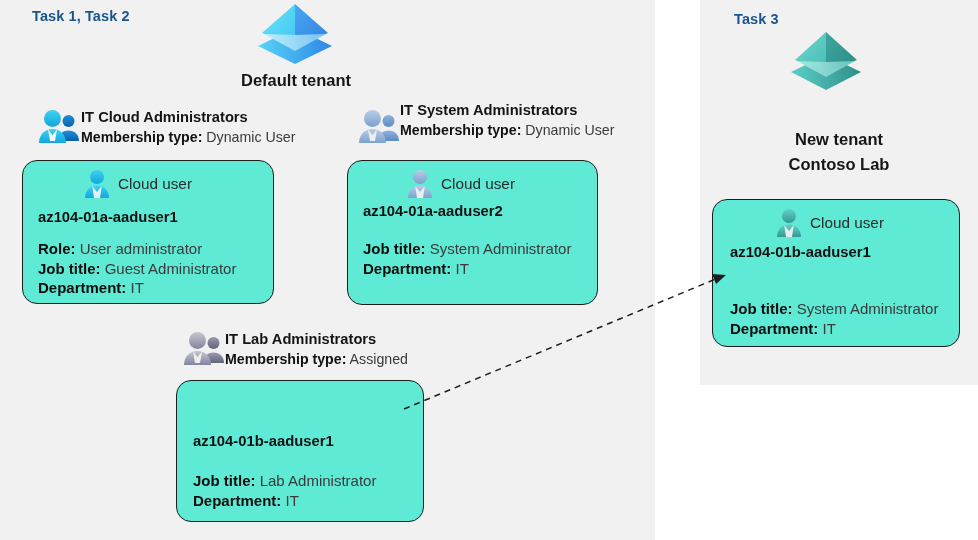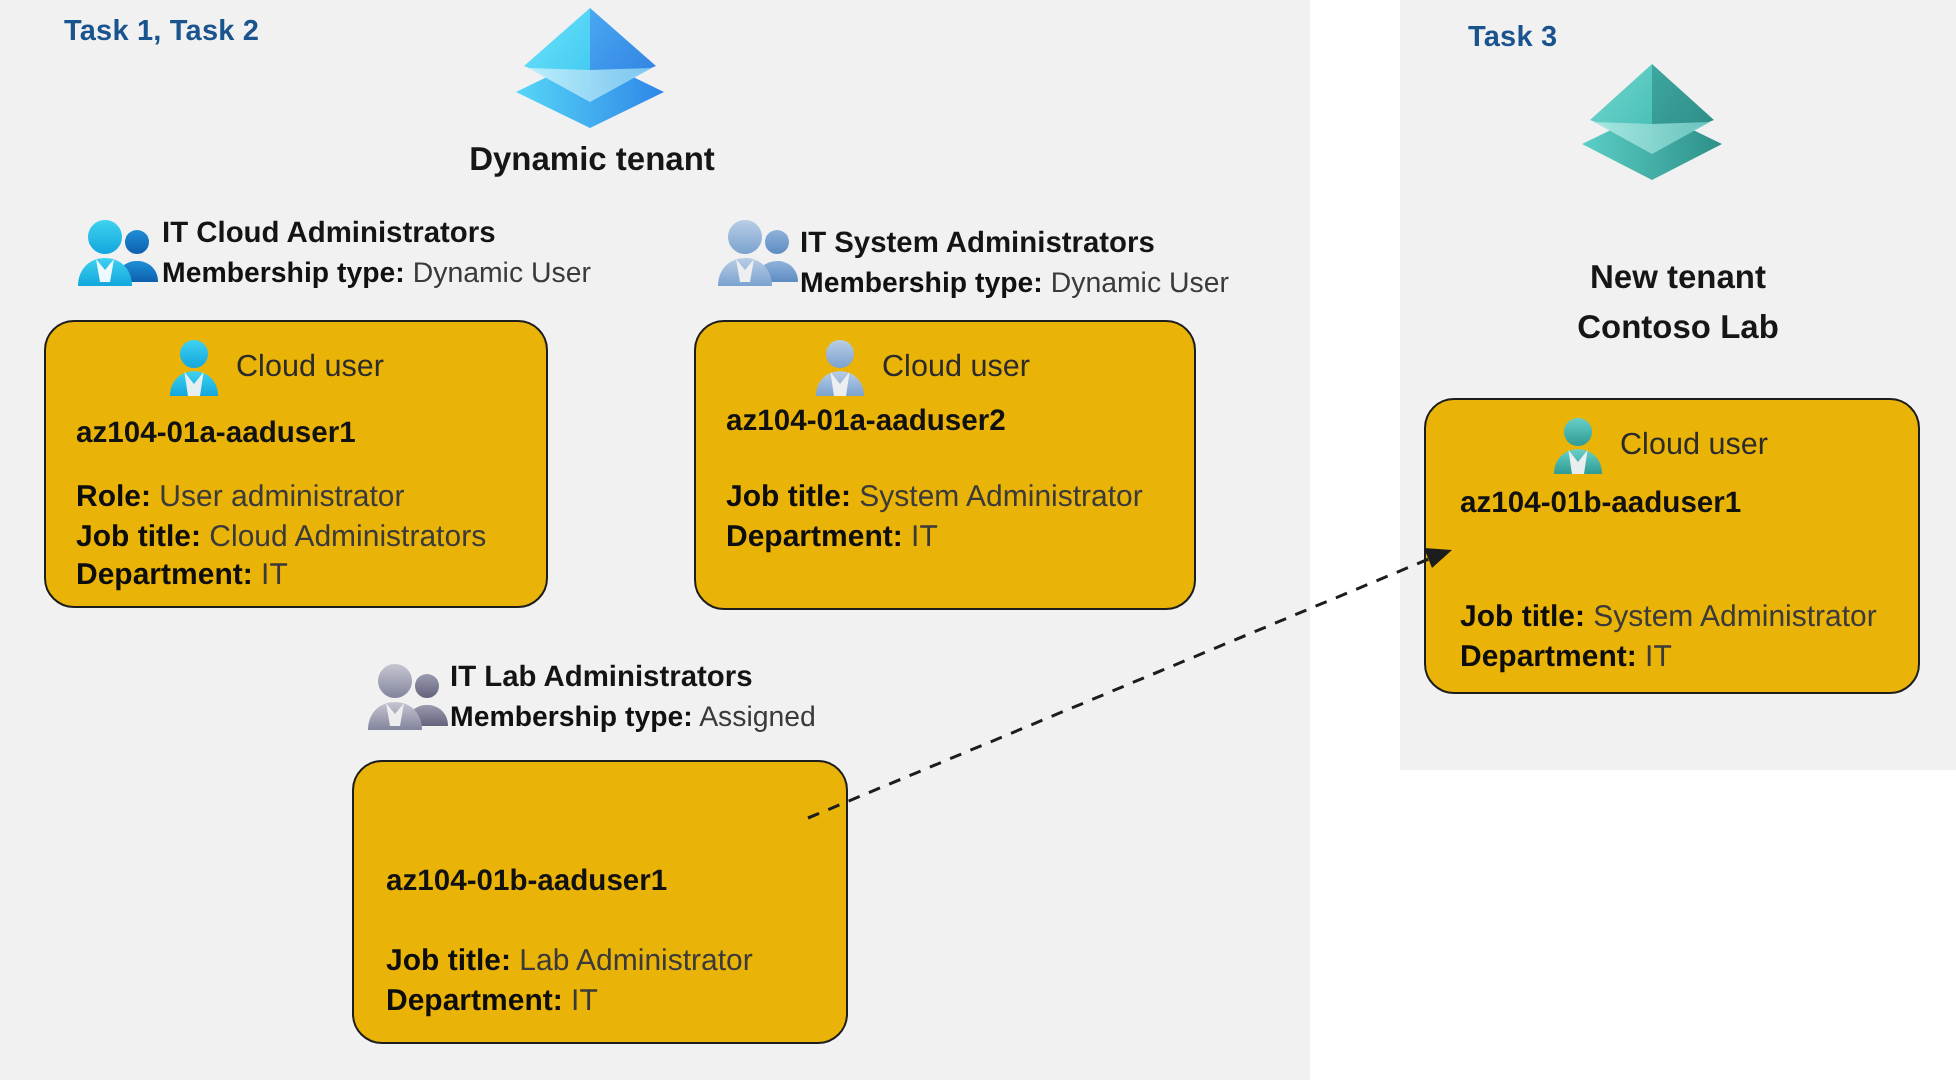--- a/index.html
+++ b/index.html
@@ -17,21 +17,21 @@
   .tenant-label{position:absolute;font-weight:bold;font-size:16.5px;color:#161616;
                 white-space:nowrap;text-align:center;}
 
   .group-head{position:absolute;white-space:nowrap;}
   .group-title{font-weight:bold;font-size:14.7px;color:#141414;line-height:20px;
                display:block;}
   .group-meta{font-size:14.2px;color:#3a3a3a;line-height:20px;display:block;text-align:center;}
   .group-meta b{color:#111;font-weight:bold;}
 
   .card{position:absolute;border:1.6px solid #1d1d1d;border-radius:15px;
-        background:#eab308;box-sizing:border-box;}
+        background:#5eead4;box-sizing:border-box;}
 
   .card-head{position:absolute;display:flex;align-items:center;white-space:nowrap;}
   .card-head .hd-task{color:#19548f;font-weight:bold;font-size:14.5px;margin-right:9px;}
   .card-head .hd-label{font-size:15.3px;color:#2b2b2b;margin-left:7px;}
 
   .card-user{position:absolute;font-weight:bold;font-size:14.8px;color:#111;
              white-space:nowrap;}
 
   .attrs{position:absolute;}
   .attr{font-size:15px;line-height:19.5px;color:#3a3a3a;white-space:nowrap;}
@@ -71,21 +71,21 @@
       </linearGradient>
     </defs>
 
     <polygon points="39,26 76,44 39,62 2,44" fill="url(#gD4)"></polygon>
 
     <polygon points="39,2 39,44 6,31" fill="url(#gD1)"></polygon>
     <polygon points="39,2 39,44 72,31" fill="url(#gD2)"></polygon>
     <polygon points="39,33 70,32 39,49 8,32" fill="url(#gD3)" opacity=".95"></polygon>
   </svg>
 </div>
-<div class="tenant-label" style="left:196px;top:71px;width:200px;">Dynamic tenant</div>
+<div class="tenant-label" style="left:196px;top:71px;width:200px;">Default tenant</div>
 
 <div class="ico" style="left:789px;top:30px;width:74px;height:62px;">
   <svg viewBox="0 0 74 62">
     <defs>
       <linearGradient id="gN1" x1="0" y1="0" x2="1" y2="1">
         <stop offset="0" stop-color="#74d8d0"></stop>
           <stop offset="1" stop-color="#44bdb4"></stop>
       </linearGradient>
       <linearGradient id="gN2" x1="0" y1="0" x2="1" y2="1">
         <stop offset="0" stop-color="#3ea79f"></stop>
@@ -156,21 +156,21 @@
     <span class="hd-label">Cloud user</span>
   </div>
   <div class="card-user" style="left:15px;top:48px;">az104-01a-aaduser1</div>
   <div class="attrs" style="left:15px;top:78px;">
     <div class="attr">
       <b>Role:</b>
       <span>User administrator</span>
     </div>
     <div class="attr">
       <b>Job title:</b>
-      <span>Cloud Administrators</span>
+      <span>Guest Administrator</span>
     </div>
     <div class="attr">
       <b>Department:</b>
       <span>IT</span>
     </div>
   </div>
 </div>
 
 <div class="ico" style="left:358px;top:108px;width:42px;height:38px;">
   <svg viewBox="0 0 42 38">
@@ -184,21 +184,21 @@
           <stop offset="1" stop-color="#5d8cc2"></stop>
       </linearGradient>
     </defs>
     <circle cx="30.5" cy="13" r="6" fill="url(#p2b)"></circle>
     <path d="M20 33c0-6.5 4.7-10.5 10.5-10.5S41 26.5 41 33z" fill="url(#p2b)"></path>
     <circle cx="14.5" cy="10.5" r="8.5" fill="url(#p2a)"></circle>
     <path d="M1 35c0-8.6 6-14 13.5-14S28 26.4 28 35z" fill="url(#p2a)"></path>
     <path d="M10 21.5 L14.5 27 L19 21.5 L17 33 L12 33z" fill="#f1f1f1" opacity=".95"></path>
   </svg>
 </div>
-<div class="group-head" style="left:400px;top:112px;">
+<div class="group-head" style="left:400px;top:100px;">
   <span class="group-title">IT System Administrators</span>
   <span class="group-meta">
     <b>Membership type:</b>
     <span>Dynamic User</span>
   </span>
 </div>
 
 <div class="card" style="left:347px;top:160px;width:251px;height:145px;">
   <div class="card-head" style="left:58px;top:8px;">
     <span class="ico" style="position:relative;width:28px;height:30px;">

